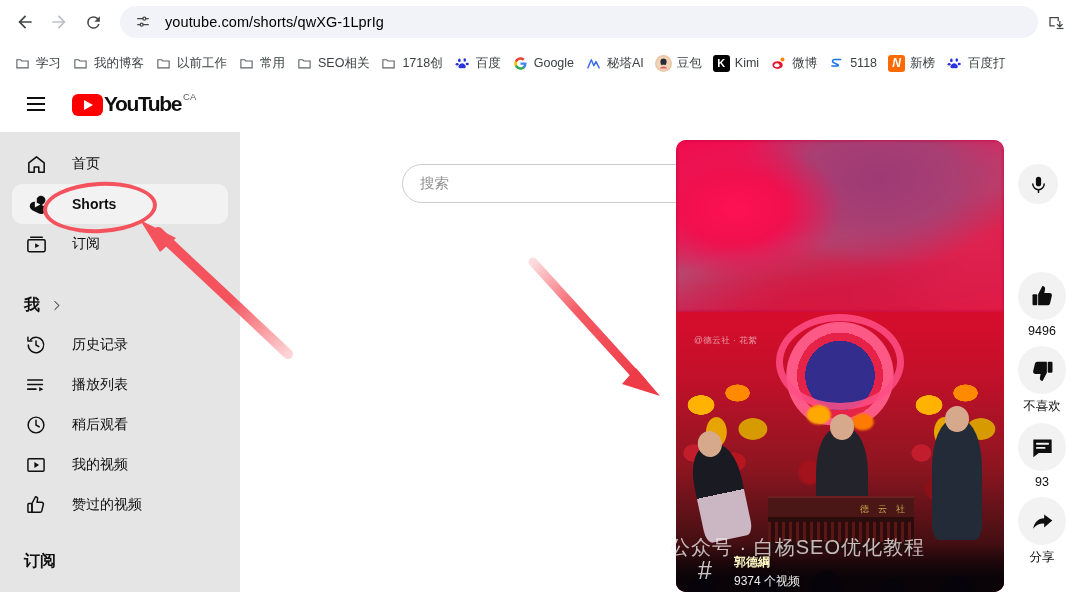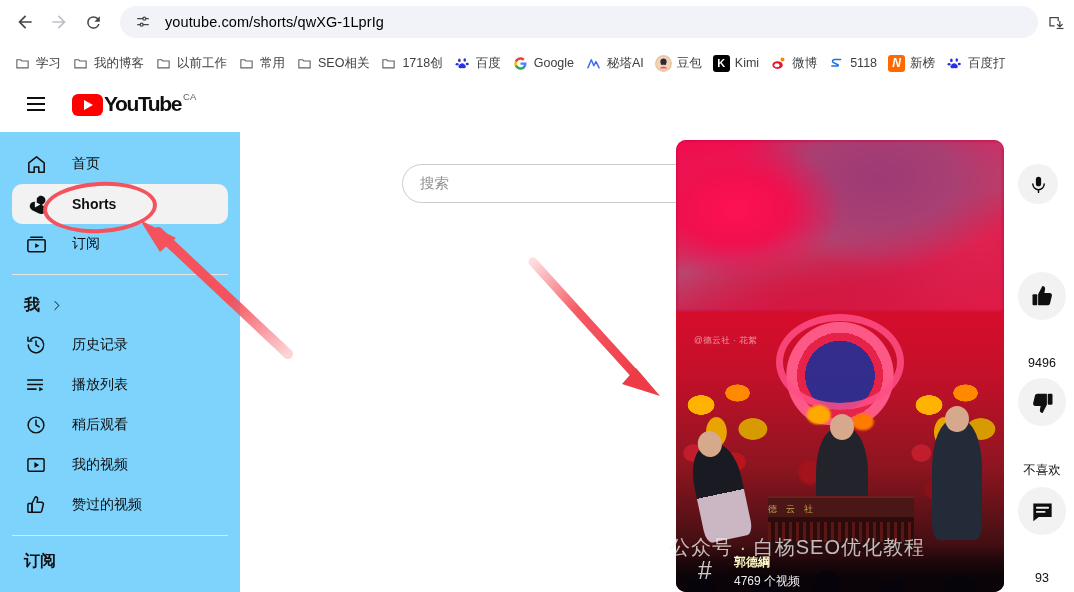--- a/index.html
+++ b/index.html
@@ -196,21 +196,21 @@
     background: #f2f2f2;
     display: flex; align-items: center; justify-content: center;
   }
 
   
   .sidebar {
     position: absolute;
     top: 56px; left: 0;
     width: 240px; height: 460px;
     padding-top: 12px;
-    background: #7dd3fc;
+    background: #e5e5e5;
   }
   .nav-item {
     display: flex; align-items: center;
     height: 40px;
     margin: 0 12px;
     border-radius: 10px;
     padding-left: 12px;
   }
   .nav-item.active { background: #f2f2f2; }
   .nav-item .ni-ico {
@@ -339,21 +339,21 @@
     background: linear-gradient(180deg, #4a1616 0 36%, #2b0d0d 36% 100%);
     border-top: 2px solid #6d2020;
   }
   .p-table::after {
     content: "";
     position: absolute; left: 0; right: 0; top: 24px; height: 20px;
     background: repeating-linear-gradient(90deg, #5c1616 0 3px, #2a0c0c 3px 7px);
   }
   .p-table-text {
     position: absolute; top: 5px; left: 0; right: 0;
-    text-align: left;
+    text-align: right;
     font-size: 9px; color: #c9a24a;
     letter-spacing: 9px;
     font-family: "Liberation Serif", serif;
   }
   
   .audience {
     position: absolute; bottom: 0; left: 0; right: 0; height: 48px;
     background:
       radial-gradient(ellipse 20px 22px at 8% 100%, #06030a 0 70%, rgba(6,3,10,0) 74%),
       radial-gradient(ellipse 24px 26px at 28% 104%, #06030a 0 70%, rgba(6,3,10,0) 74%),
@@ -393,21 +393,21 @@
     text-shadow: 0 1px 3px rgba(0,0,0,.6);
   }
 
   
   .rail {
     position: absolute;
     left: 1014px; top: 196px;
     width: 56px;
     display: flex; flex-direction: column; align-items: center;
   }
-  .rail-group { display: flex; flex-direction: column; align-items: center; margin-bottom: 8px; gap: 32px; }
+  .rail-group { display: flex; flex-direction: column; align-items: center; margin-bottom: 8px; }
   .rail-btn {
     width: 48px; height: 48px;
     border-radius: 50%;
     background: #f2f2f2;
     display: flex; align-items: center; justify-content: center;
   }
   .rail-label {
     font-size: 12.5px;
     color: #0f0f0f;
     margin-top: 4px;
@@ -802,21 +802,21 @@
           <div class="p-table-text">德云社</div>
         </div>
         <div class="audience"></div>
       </div>
       <div class="p-wm-src">@德云社 · 花絮</div>
 
       <div class="chan-strip">
         <span class="chan-hash">#</span>
         <span class="chan-meta">
           <span class="chan-name">郭德綱</span><br>
-          <span class="chan-count">4769 个视频</span>
+          <span class="chan-count">9374 个视频</span>
         </span>
       </div>
     </div>
   </div>
 
   <div class="rail">
 
     <div class="rail-group">
       <div class="rail-btn">
         <svg width="25" height="25" viewBox="0 0 24 24">

